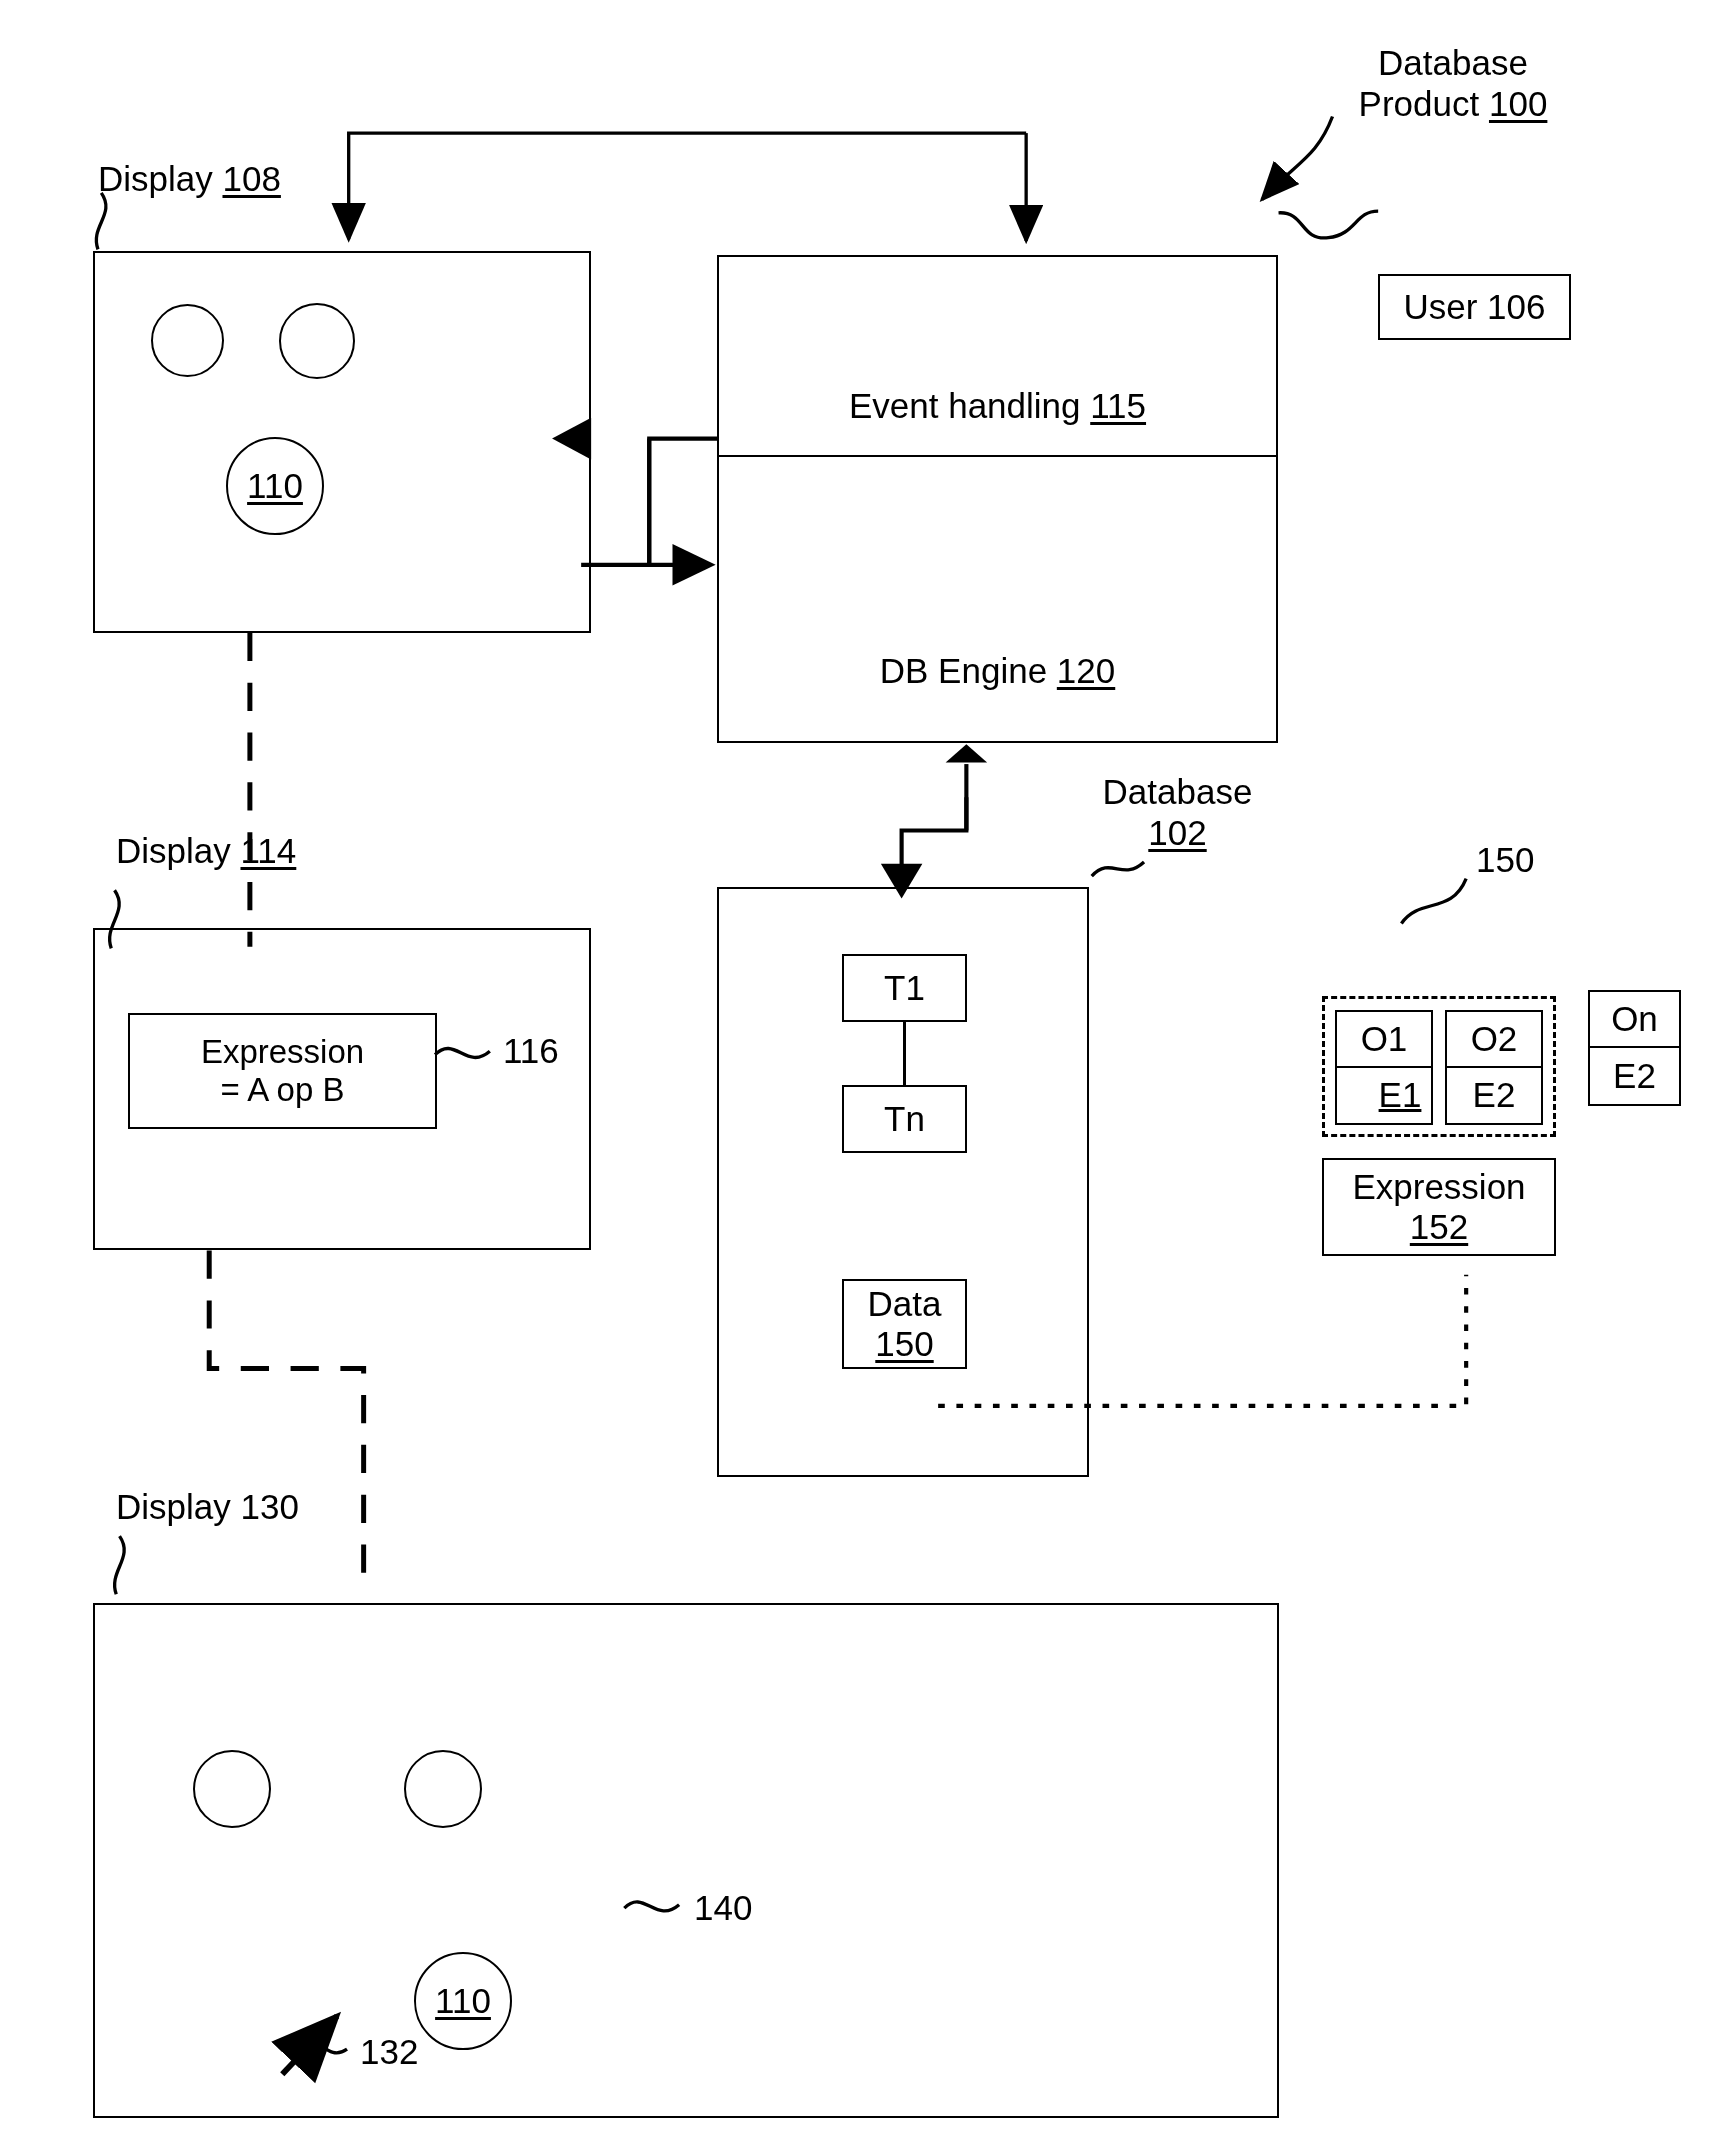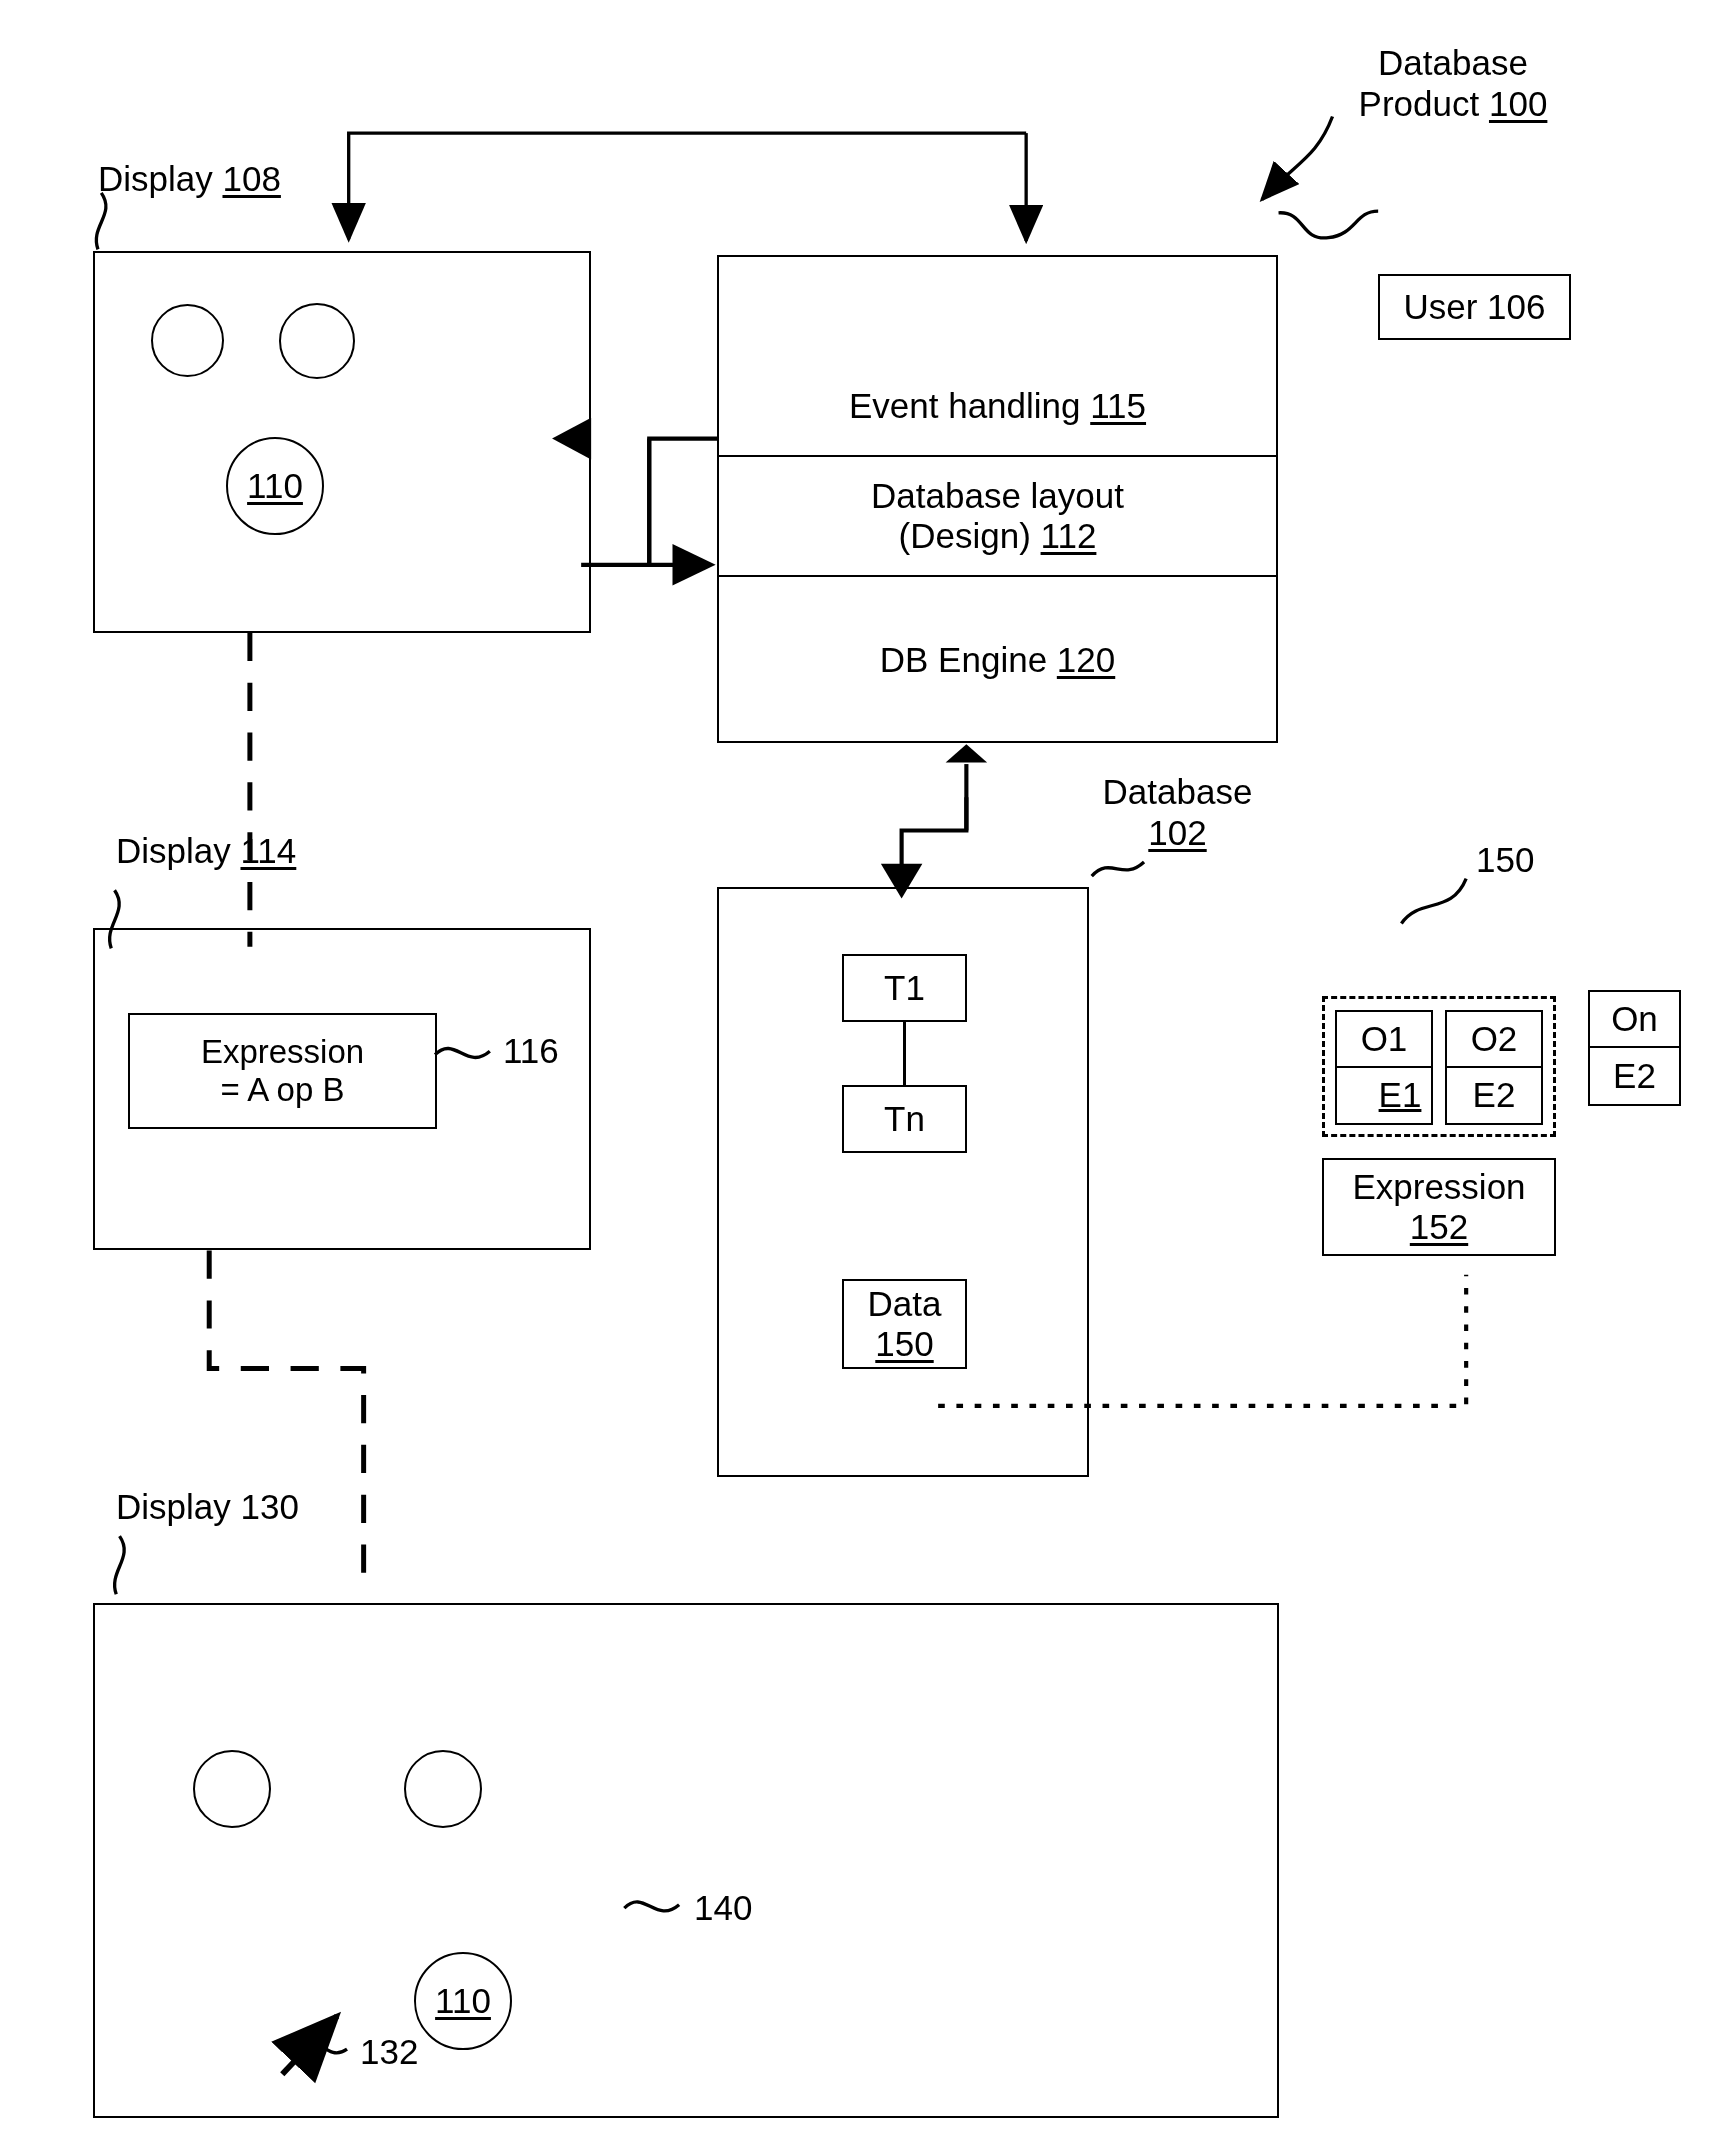--- a/index.html
+++ b/index.html
@@ -89,25 +89,21 @@
     <div class="circ" style="left:184px;top:50px;width:76px;height:76px;"></div>
     <div class="circ f42" style="left:131px;top:184px;width:98px;height:98px;">
       <span class="u">110</span>
     </div>
   </div>
 
   <div class="box" style="left:717px;top:255px;width:561px;height:488px;">
     <div class="ctr f42" style="position:absolute;left:0;top:100px;width:100%;height:100px;border-bottom:2.5px solid #000;box-sizing:border-box;">
       <span><span>Event handling </span><span class="u">115</span></span>
     </div>
-    <div class="ctr f42" style="position:absolute;left:0;top:199px;width:100%;height:121px;border-bottom:2.5px solid #000;box-sizing:border-box;flex-direction:column;">
-      <span>Database layout</span>
-      <span><span>(Design) </span><span class="u">112</span></span>
-    </div>
-    <div class="ctr f42" style="position:absolute;left:0;top:321px;width:100%;height:163px;box-sizing:border-box;align-items:center;">
+    <div class="ctr f42" style="position:absolute;left:0;top:332px;width:100%;height:163px;box-sizing:border-box;align-items:center;">
       <span><span>DB Engine </span><span class="u">120</span></span>
     </div>
   </div>
 
   <div class="lbl f42" style="left:1053px;top:771px;width:249px;text-align:center;">
     <div>Database</div>
     <div class="u">102</div>
   </div>
 
   <div class="box" style="left:717px;top:887px;width:372px;height:590px;">

